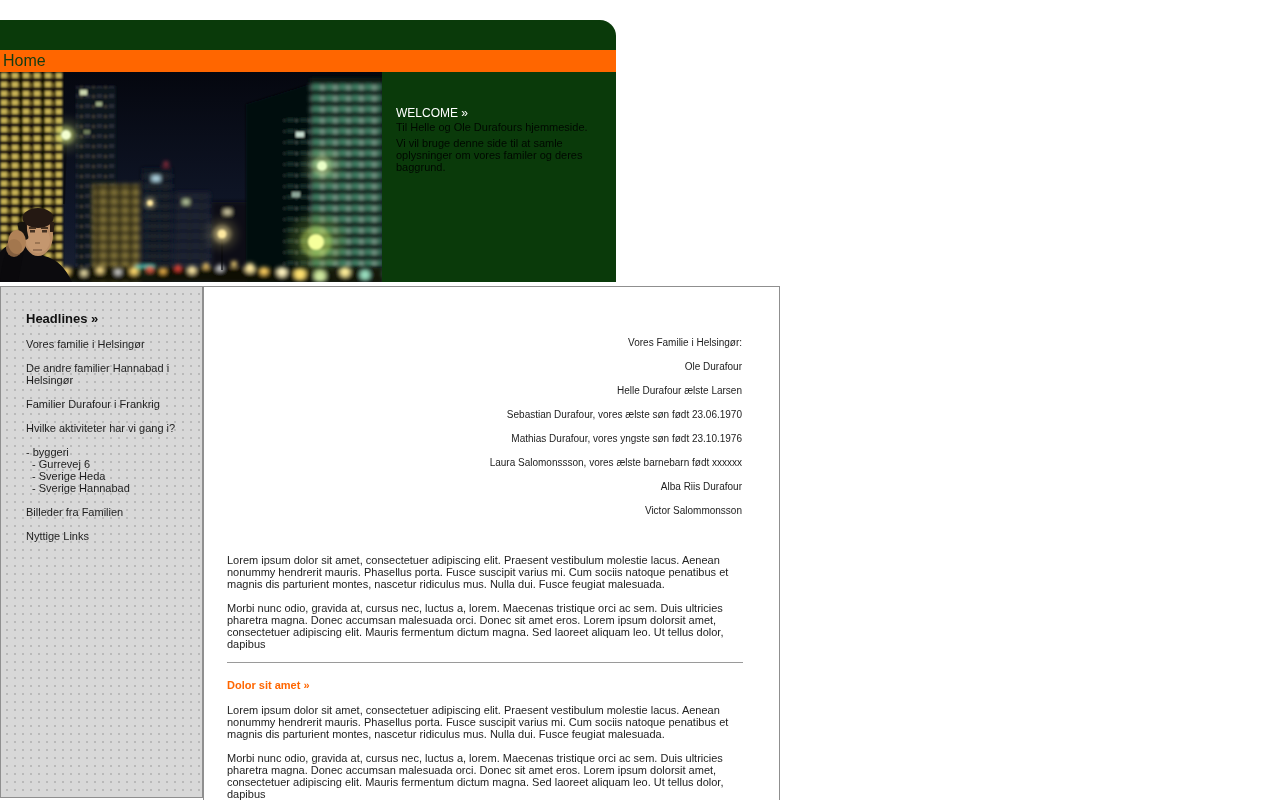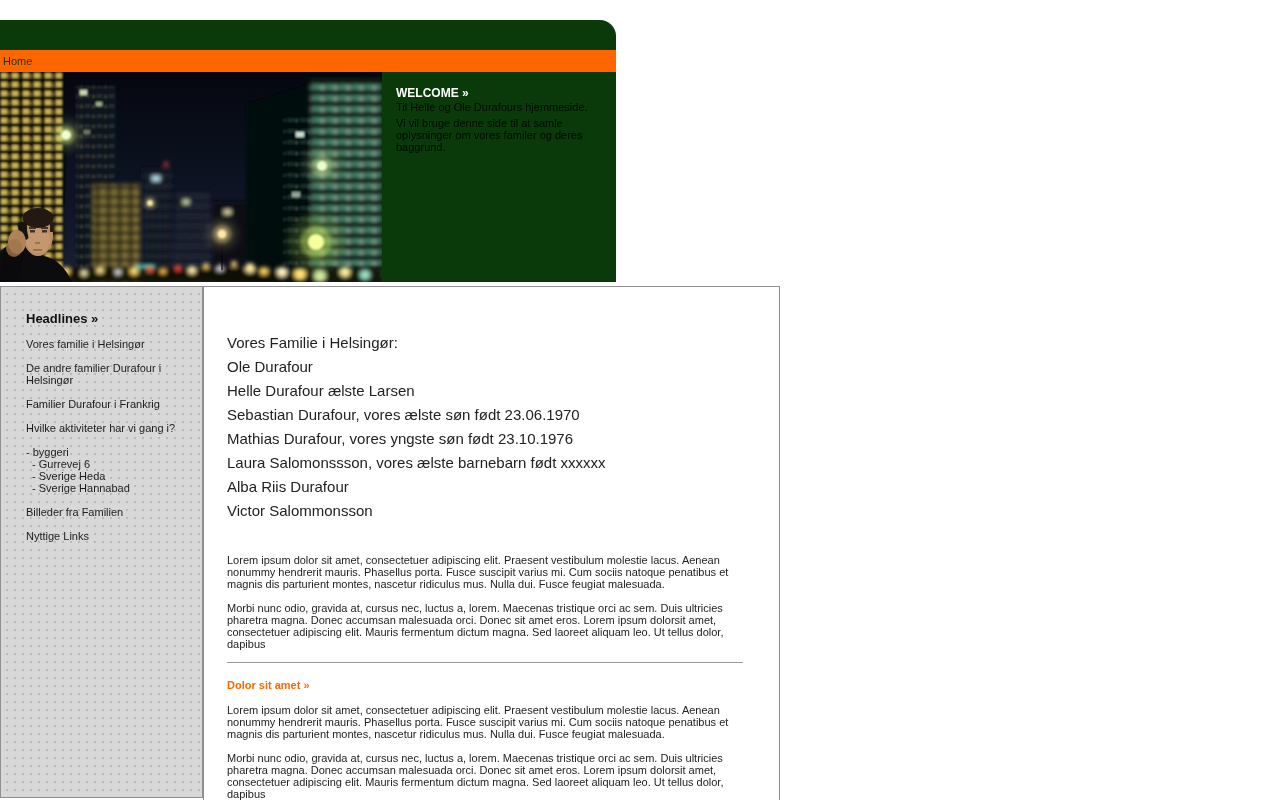--- a/index.html
+++ b/index.html
@@ -5,49 +5,49 @@
   * { margin:0; padding:0; box-sizing:border-box; }
   html,body { background:#ffffff; }
   body { font-family:"Liberation Sans", sans-serif; }
   .page { position:relative; width:1280px; height:800px; background:#fff; overflow:hidden; }
 
   
   .topbar { position:absolute; left:0; top:20px; width:616px; height:30px;
             background:#0a3a0a; border-radius:0 16px 0 0; }
   .navbar { position:absolute; left:0; top:50px; width:616px; height:22px;
             background:#ff6600; }
-  .home-link { display:inline-block; font-size:11px; line-height:22px; padding-left:3px;
+  .home-link { display:inline-block; font-size:16px; line-height:22px; padding-left:3px;
                color:#123b12; text-decoration:none; cursor:pointer; }
 
   
   .hero { position:absolute; left:0; top:72px; width:616px; height:210px; display:flex; }
   .hero-img { width:382px; height:210px; flex:0 0 382px; display:block; }
   .welcome-panel { flex:1; background:#0a3a0a; padding:14px 14px 0 14px; }
-  .welcome-title { color:#ffffff; font-size:12px; font-weight:bold; line-height:15px; }
+  .welcome-title { color:#ffffff; font-size:12px; font-weight:normal; line-height:15px;margin-top:20px; }
   .welcome-intro { color:#000900; font-size:11px; line-height:12px; }
   .welcome-body  { color:#000900; font-size:11px; line-height:12px; margin-top:4px; width:200px; }
 
   
   .sidebar { position:absolute; left:0; top:286px; width:203px; height:512px;
              border:1px solid #8f8f8f;
              background-color:#d8d8d8;
              background-image:radial-gradient(circle, #b9b9b9 1px, rgba(0,0,0,0) 1.3px);
              background-size:8px 8px; background-position:2px 3px;
              padding:24px 16px 0 25px; }
   .sb-title { font-size:13px; font-weight:bold; color:#111; line-height:15px; margin:0 0 12px 0; }
   .sb-item { font-size:11px; line-height:12px; color:#1d1d1d; margin:0 0 12px 0; cursor:pointer; }
   .sb-item.gap { margin-top:12px; }
   .sb-item.tight { margin-bottom:0; }
   .sb-item.sub { margin-bottom:0; padding-left:6px; }
   .sb-item.sub-end { margin-bottom:12px; padding-left:6px; }
 
   
   .main { position:absolute; left:203px; top:286px; width:577px; height:540px;
           border:1px solid #8f8f8f; background:#fff; padding:50px 37px 0 23px; }
-  .fam-line { font-size:15px; line-height:12px; color:#222; margin:0 0 12px 0; }
+  .fam-line { font-size:10px; line-height:12px; color:#222; margin:0 0 12px 0;text-align:right; }
   .lorem-block { margin-top:37px; }
   .main p.body-par { font-size:11px; line-height:12px; color:#222; margin:0 0 12px 0; }
   .main hr.rule { border:none; border-top:1px solid #9a9a9a; margin:0; width:516px; }
   .section-heading { font-size:11px; font-weight:bold; color:#ff6600; line-height:16px;
                      margin:14px 0 11px 0; }
 </style>
 </head>
 <body>
 
 <div class="page">
@@ -199,21 +199,21 @@
     <div class="welcome-panel">
       <div class="welcome-title">WELCOME »</div>
       <div class="welcome-intro">Til Helle og Ole Durafours hjemmeside.</div>
       <div class="welcome-body">Vi vil bruge denne side til at samle oplysninger om vores familer og deres baggrund.</div>
     </div>
   </div>
 
   <div class="sidebar">
     <h2 class="sb-title">Headlines »</h2>
     <div class="sb-item">Vores familie i Helsingør</div>
-    <div class="sb-item">De andre familier Durafour i Helsingør</div>
+    <div class="sb-item">De andre familier Hannabad i Helsingør</div>
     <div class="sb-item">Familier Durafour i Frankrig</div>
     <div class="sb-item gap">Hvilke aktiviteter har vi gang i?</div>
     <div class="sb-item tight">- byggeri</div>
     <div class="sb-item sub">- Gurrevej 6</div>
     <div class="sb-item sub">- Sverige Heda</div>
     <div class="sb-item sub-end">- Sverige Hannabad</div>
     <div class="sb-item">Billeder fra Familien</div>
     <div class="sb-item gap">Nyttige Links</div>
   </div>
 

